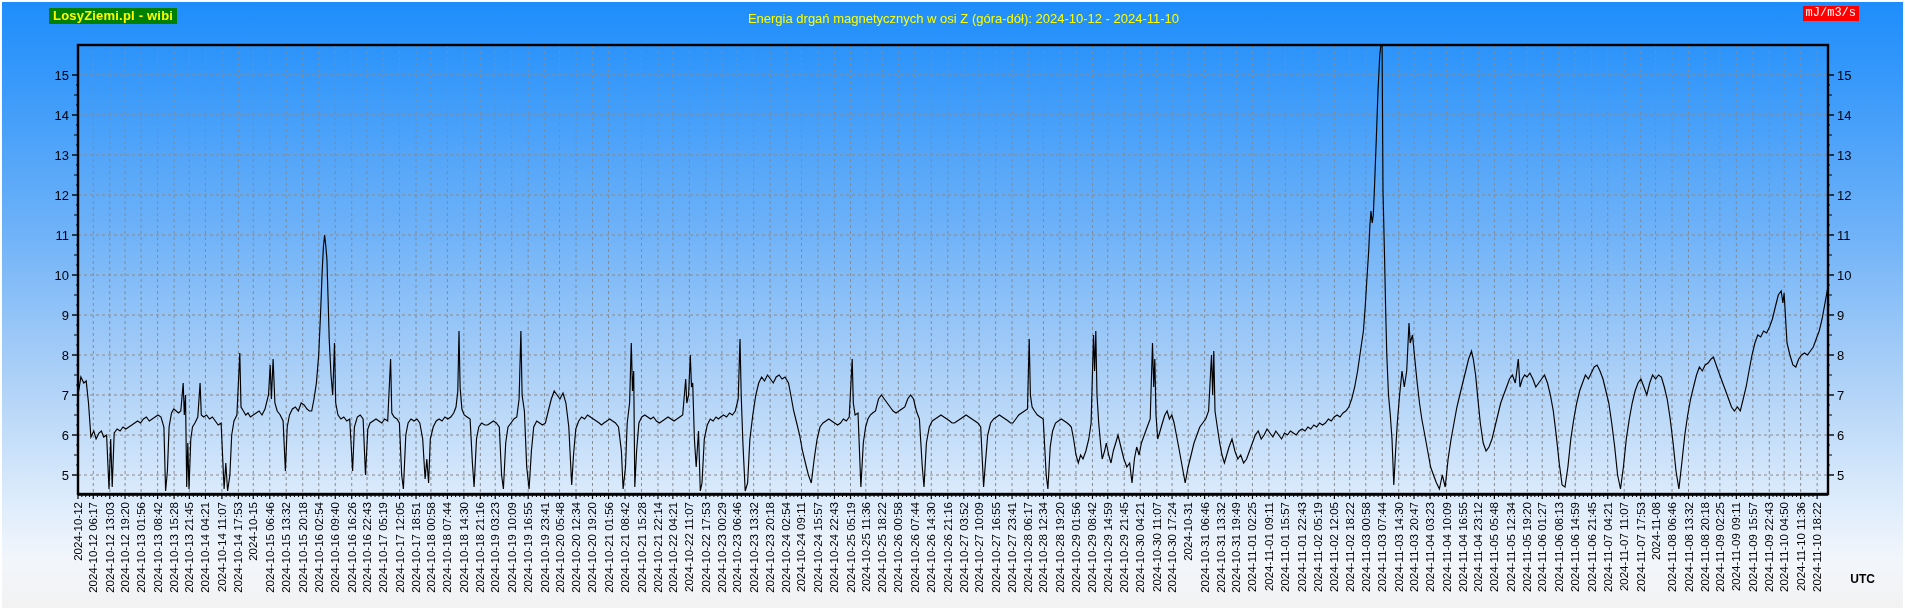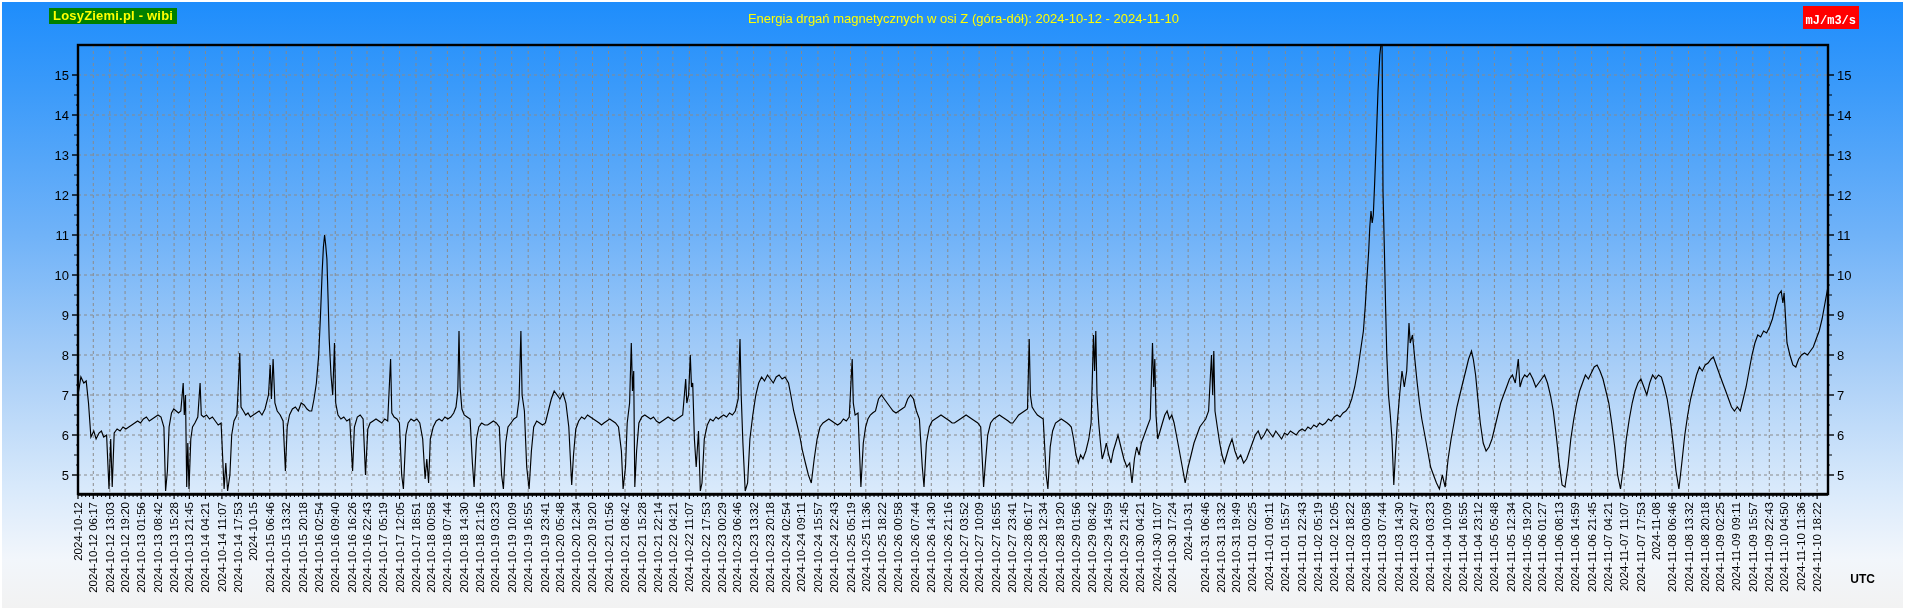--- a/index.html
+++ b/index.html
@@ -11,23 +11,23 @@
   }
   .brand{
     position:absolute;left:47px;top:6px;padding:0 4px 1px 4px;
     font-size:13px;font-weight:bold;letter-spacing:0.2px;
   }
   .title{
     position:absolute;left:0;right:0;top:9px;text-align:center;
     font-size:13px;font-weight:400;
   }
   .unit{
-    position:absolute;right:44px;top:4px;padding:8px 3px 1px 3px;
+    position:absolute;right:44px;top:4px;padding:0 3px 1px 3px;
     font-family:"Liberation Mono","DejaVu Sans Mono",monospace;
-    font-size:12px;font-weight:bold;
+    font-size:12px;font-weight:normal;
   }
   .utc{
     position:absolute;right:28px;top:570px;
     font-size:12px;font-weight:bold;color:#000;
   }
   svg text{font-family:"Liberation Sans",sans-serif;}
 </style>
 </head>
 <body>
 

